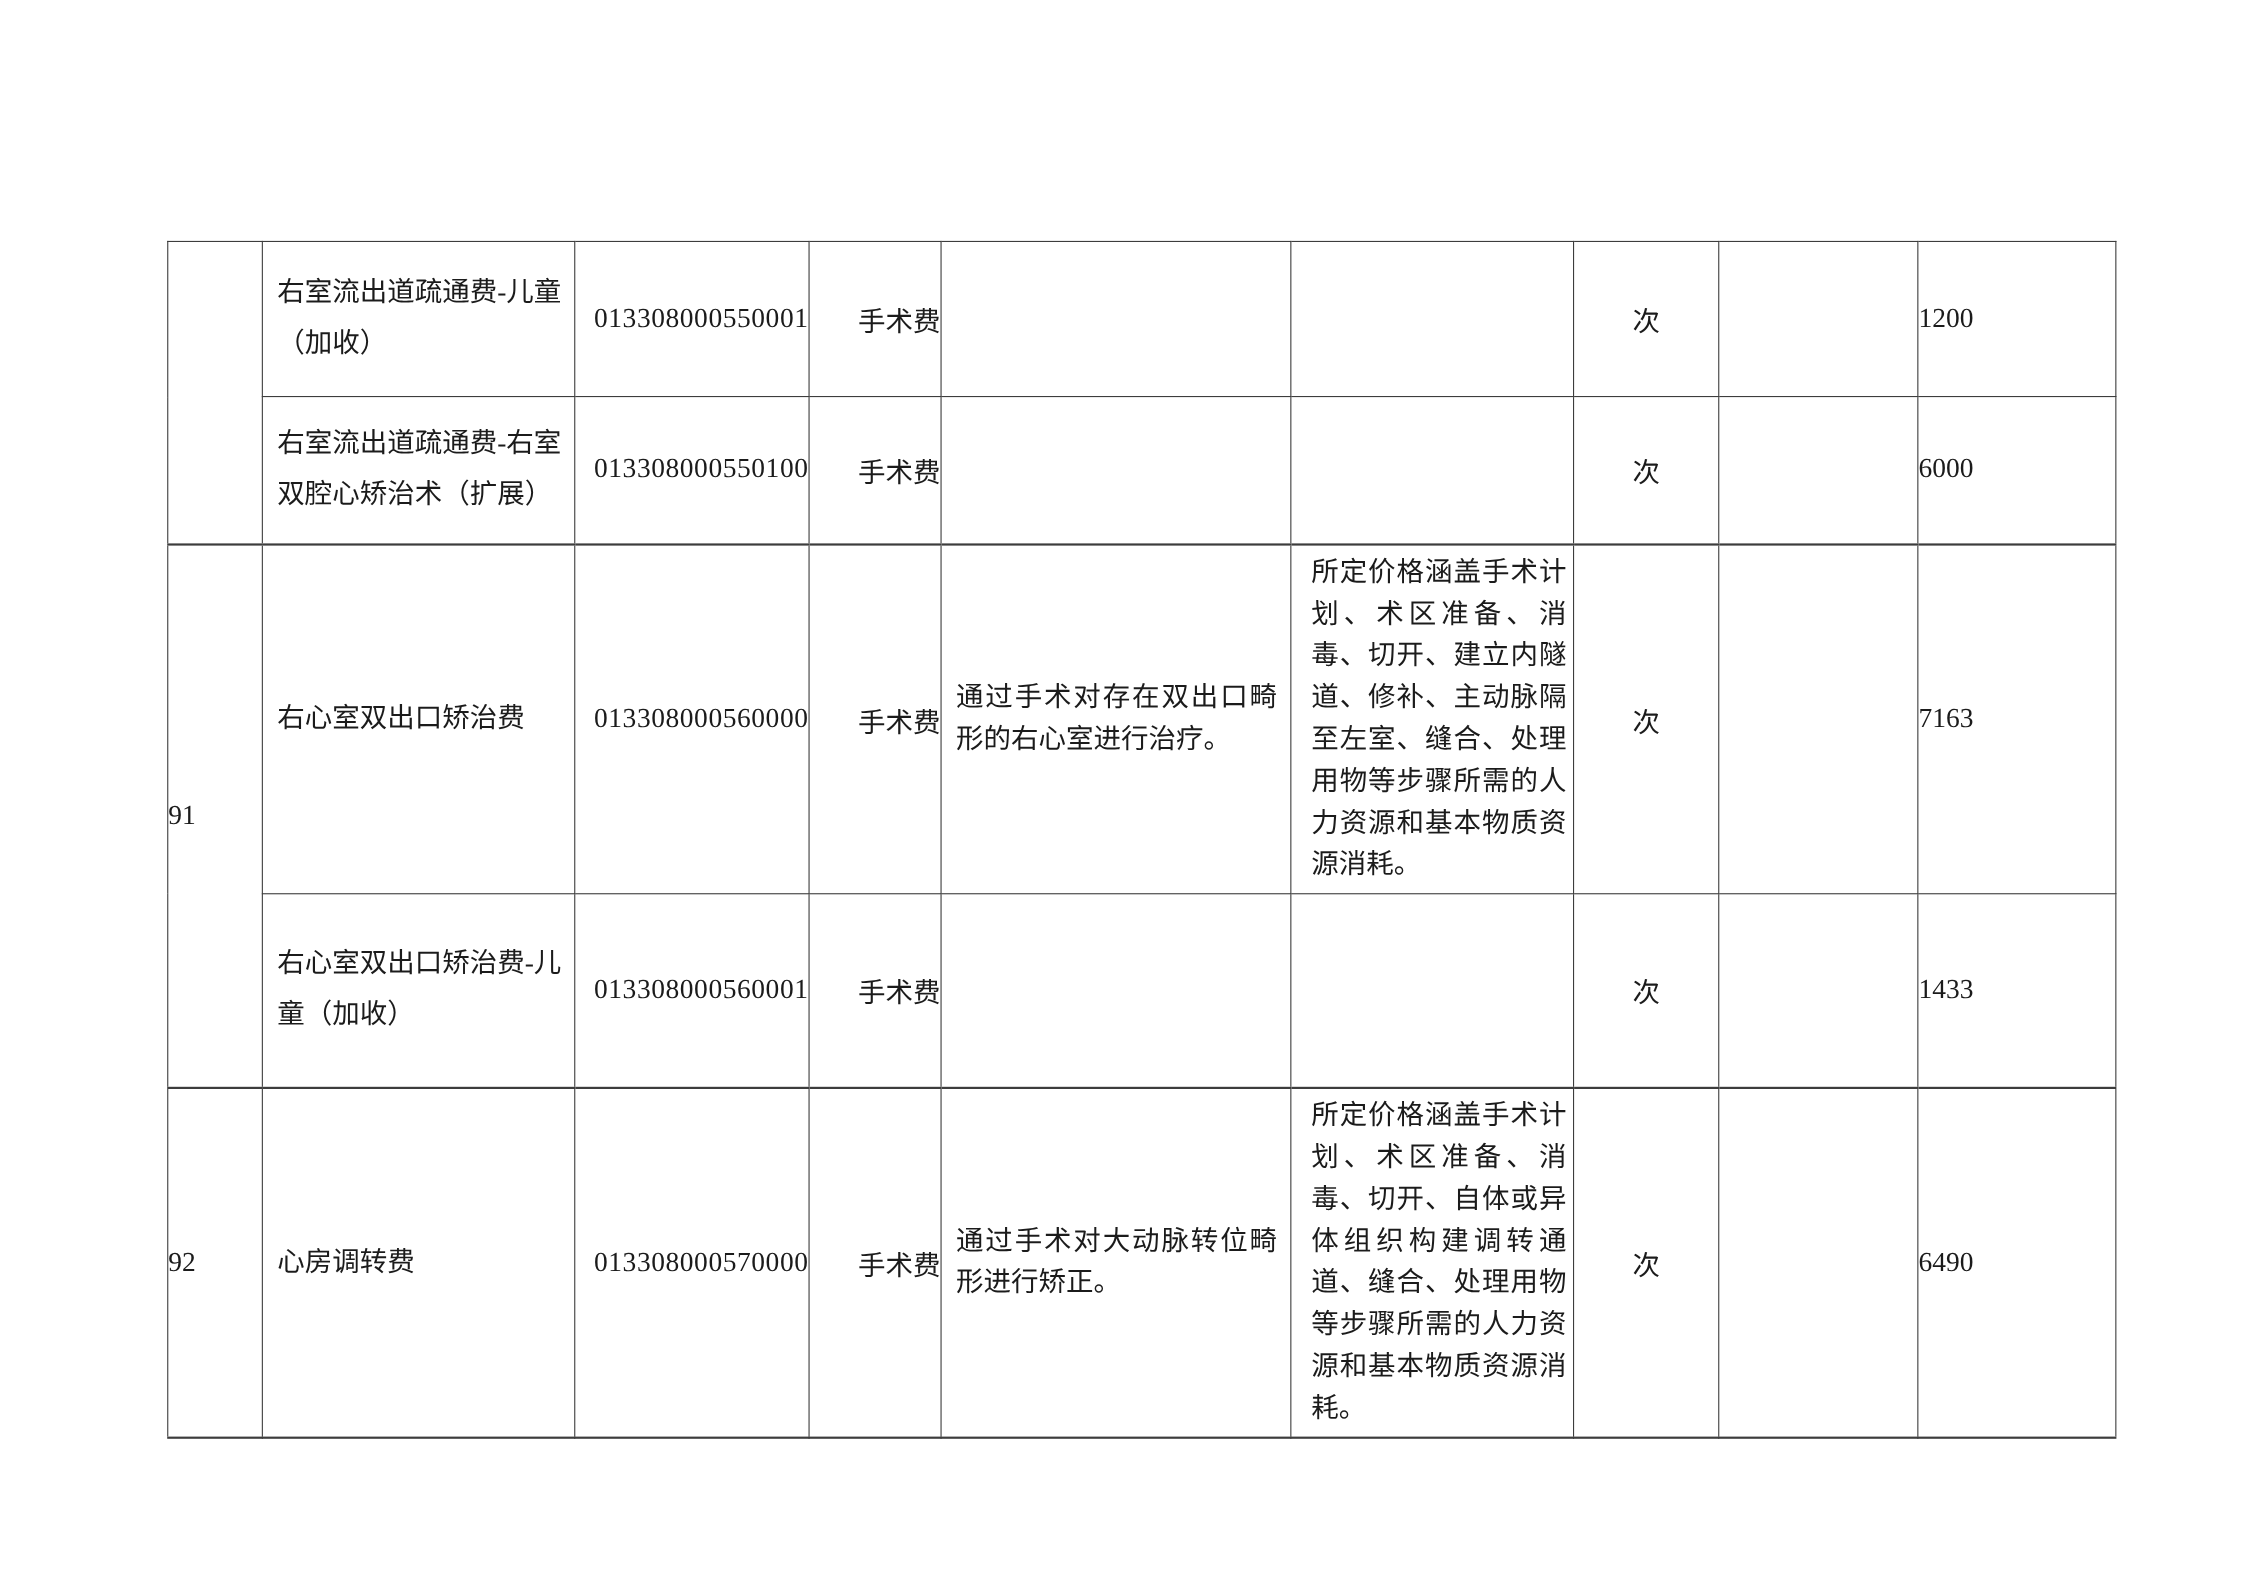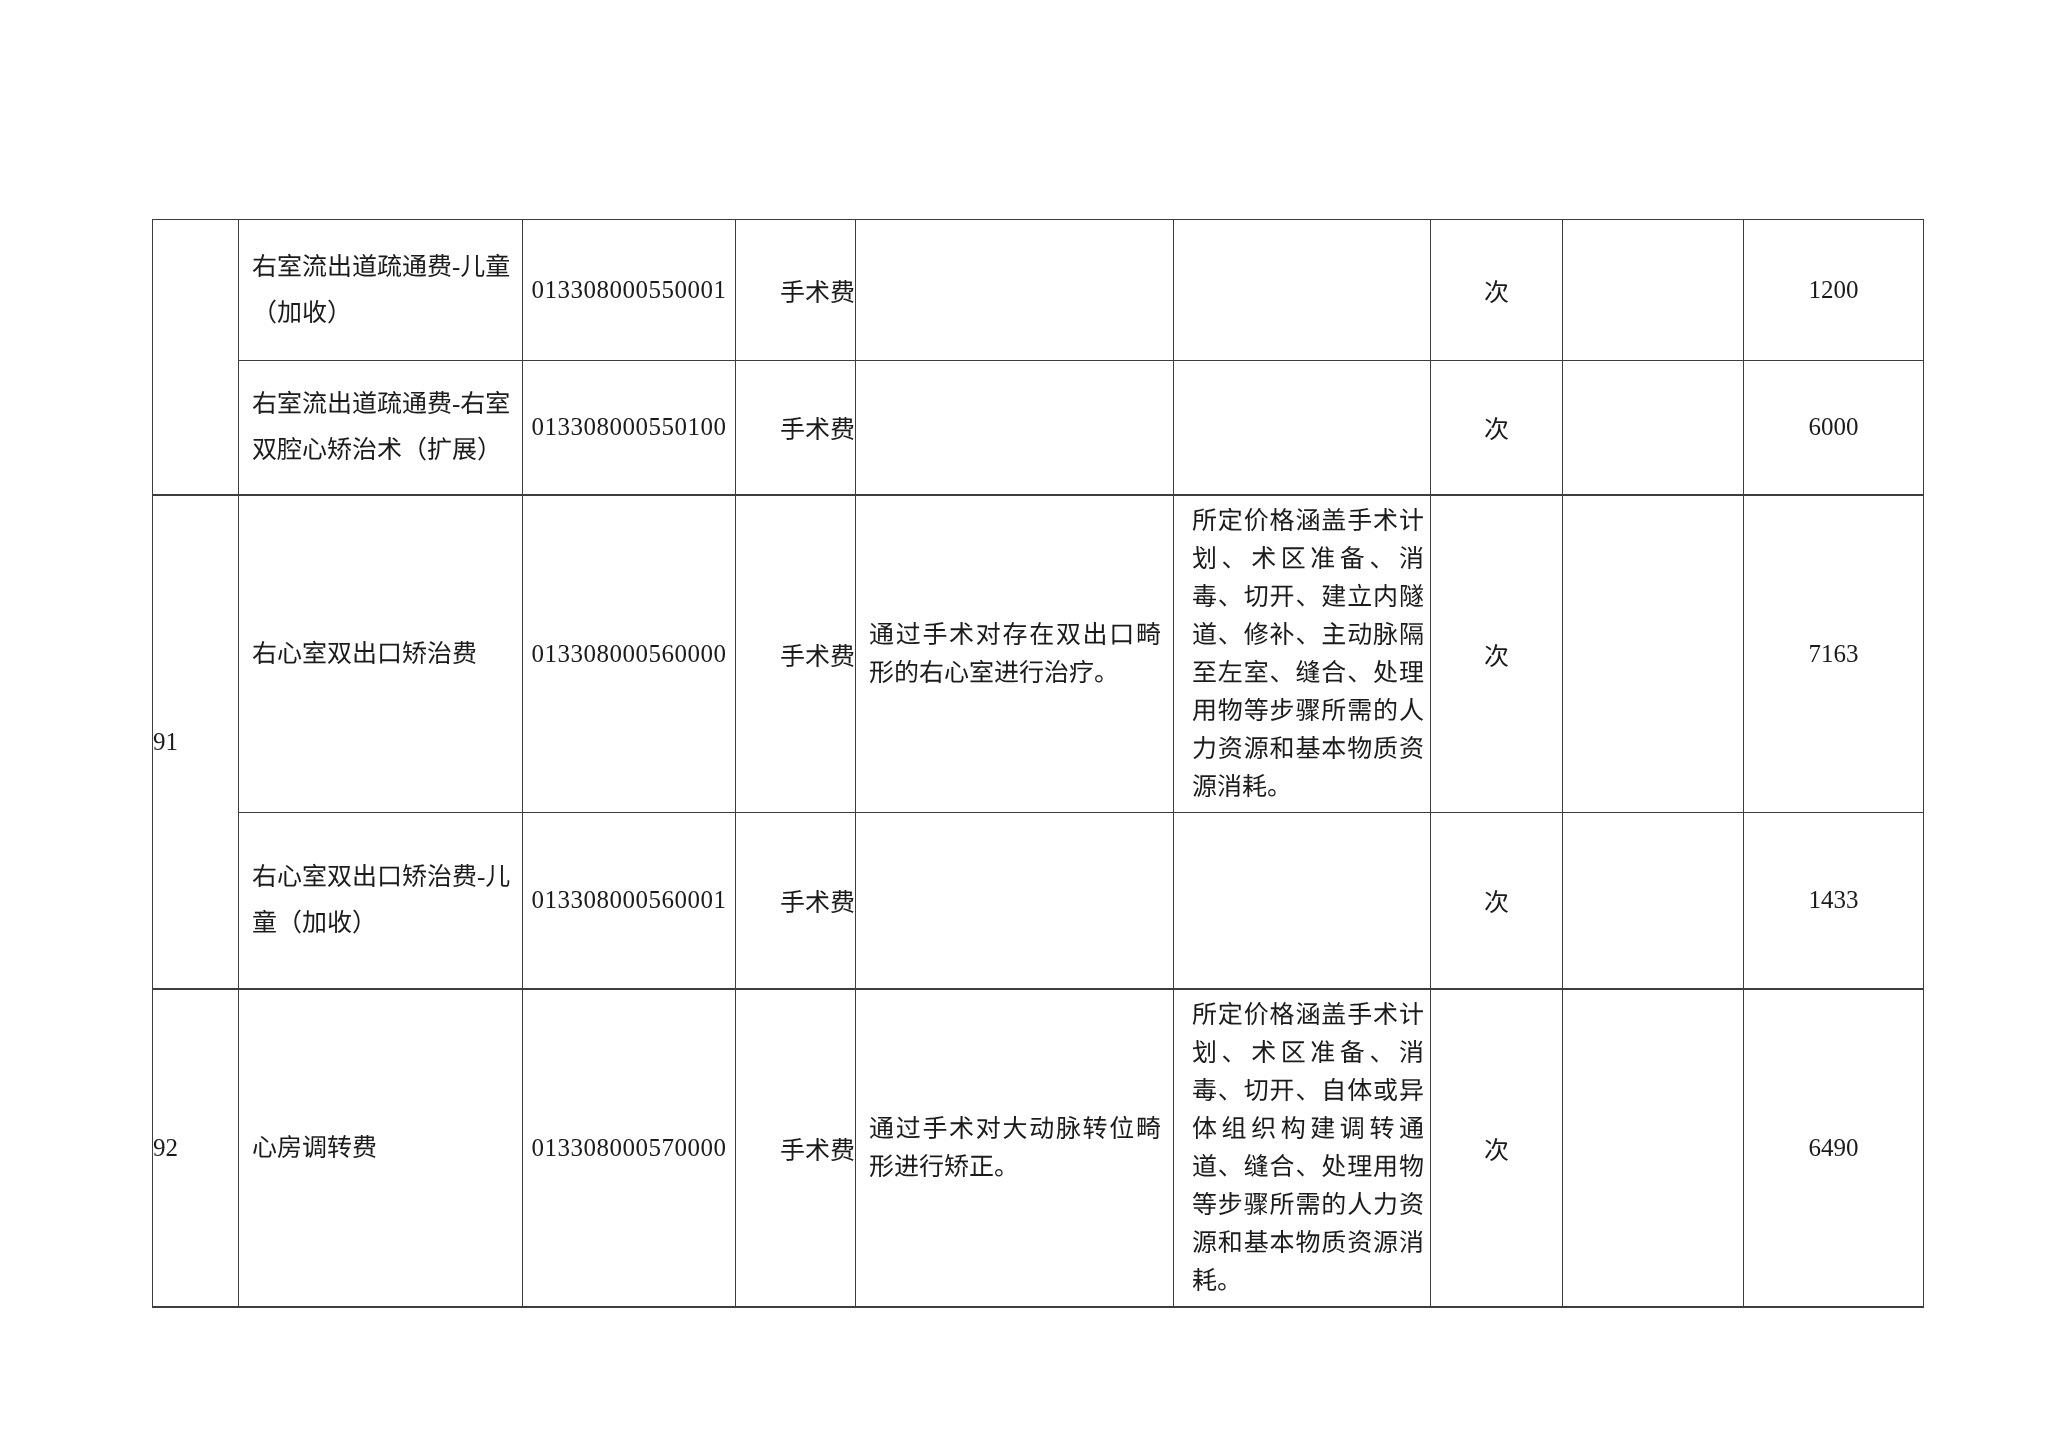--- a/index.html
+++ b/index.html
@@ -26,27 +26,27 @@
     border: 1px solid #3d3d3d;
     font-size: 25px;
     vertical-align: middle;
     overflow: hidden;
     padding: 0;
   }
   tr.group-start td { border-top-width: 2px; }
   table.fee-table { border: 1px solid #3d3d3d; border-bottom-width: 2px; }
   .c-num   { }
   .c-name  { text-align: left; padding: 6px 10px 6px 13px; line-height: 46px; }
-  .c-code  { text-align: center; letter-spacing: 0.5px; }
+  .c-code  { text-align: right; letter-spacing: 0.5px; }
   .c-cat   { text-align: right; }
   .c-desc  { text-align: justify; text-align-last: left; padding: 6px 12px 6px 13px; line-height: 38px; }
   .c-pdesc { text-align: justify; text-align-last: left; padding: 6px 6px 6px 18px; line-height: 38px; }
   .c-unit  { text-align: center; }
   .c-blank { }
-  .c-price { text-align: center; }
+  .c-price { }
 </style>
 </head>
 <body>
 
 <div class="page">
   <table class="fee-table">
     <colgroup>
       <col style="width:86px">
       <col style="width:284px">
       <col style="width:213px">

